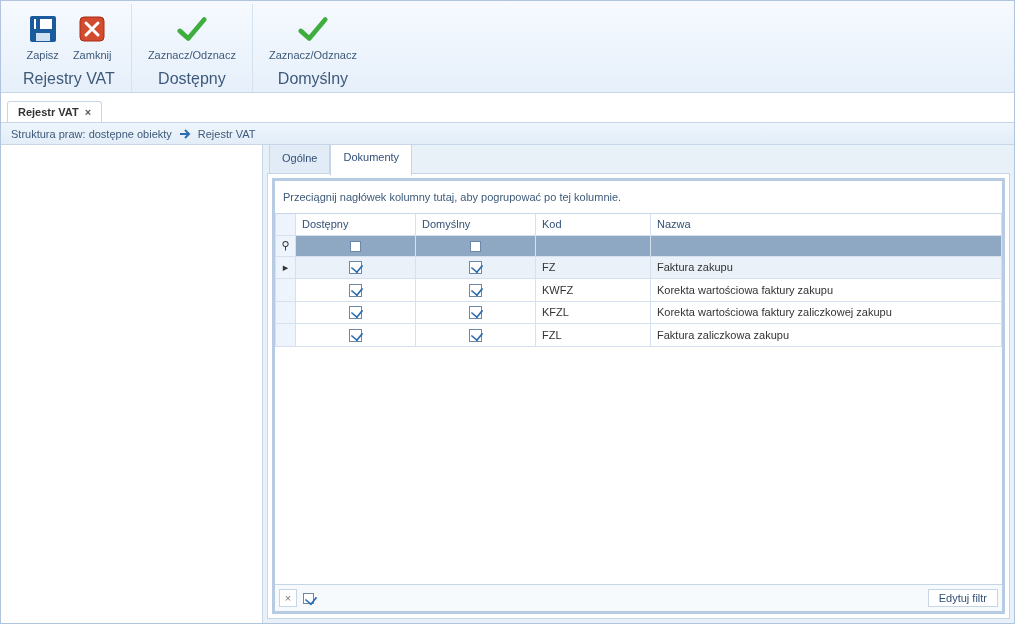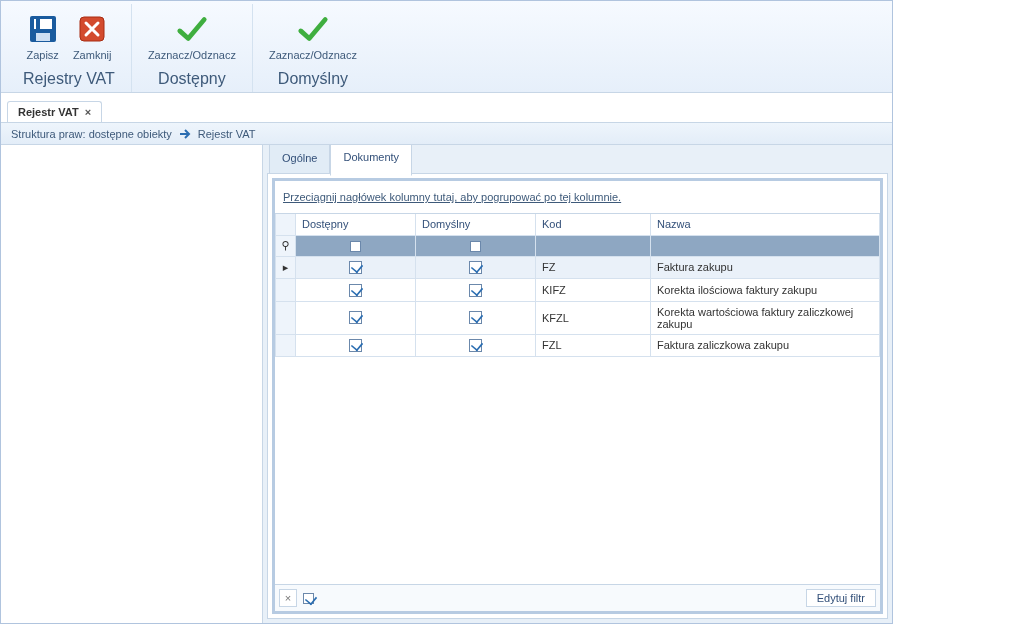--- a/index.html
+++ b/index.html
@@ -16,21 +16,21 @@
     --row-alt: #ffffff;
     --row-first: #eaf1f9;
     --text-main: #3e5a7a;
     --text-dark: #335079;
     --green: #3fae3f;
     --save-blue: #1a5b9e;
     --panel-bg: #f5f9fd;
   }
   * { box-sizing: border-box; }
   html, body { margin: 0; padding: 0; font-family: Tahoma, Verdana, Arial, sans-serif; font-size: 11px; color: #333; background: #fff; }
-  .app { width: 893px; height: 624px; display: flex; flex-direction: column; border: 1px solid var(--border-grey); }
+  .app { width: 1015px; height: 624px; display: flex; flex-direction: column; border: 1px solid var(--border-grey); }
   
   .ribbon {
     background: linear-gradient(to bottom, #f6faff 0%, #e6effa 100%);
     border-bottom: 1px solid var(--border-soft);
     display: flex; align-items: stretch; padding: 3px 6px 0 6px;
     height: 92px;
   }
   .ribbon-group {
     display: flex; flex-direction: column; align-items: center; justify-content: space-between;
     border-right: 1px solid #d4e2f0; padding: 0 16px; min-width: 90px;
@@ -51,21 +51,21 @@
   .body { display:flex; flex:1; overflow:hidden; }
   .tree-pane { width:262px; border-right:1px solid var(--border-soft); background:#fff; }
   .content-pane { flex:1; background: var(--bg-light); padding:4px; display:flex; flex-direction:column; }
   
   .inner-tabs { display:flex; align-items:flex-end; height:24px; gap:0; padding-left:2px; }
   .inner-tab { padding:12px 12px; border:1px solid var(--border-soft); background: var(--tab-bg-inactive); color: var(--text-dark); cursor:pointer; border-bottom:none; position:relative; top:3px;}
   .inner-tab.active { background: var(--tab-bg-active); font-weight:normal; border-bottom:1px solid #fff; z-index:2;}
   
   .grid-panel { flex:1; border:1px solid var(--border-soft); background:#fff; padding:4px; display:flex; flex-direction:column; position:relative;}
   .grid-inner { flex:1; border:3px solid #b7cbe2; display:flex; flex-direction:column; }
-  .group-hint { background:#fff; border-bottom:1px solid var(--border-soft); padding:10px 8px; color: var(--text-main); text-decoration: underline; }
+  .group-hint { background:#fff; border-bottom:1px solid var(--border-soft); padding:10px 8px; color: var(--text-main); }
   table.grid { border-collapse: collapse; width:100%; table-layout: fixed; }
   table.grid th, table.grid td { border:1px solid #d5e1ee; padding:4px 6px; font-size:11px; height:21px; }
   table.grid th { background:#fff; color: var(--text-dark); text-align:left; font-weight:normal; border-top:none;}
   tr.filter-row td { background: var(--filter-row); text-align:center; padding:2px;}
   tr.data-row td { background:#fff; }
   tr.data-row:first-of-type td { background: var(--row-first); }
   .row-indicator { width:18px; text-align:center; background:#eef4fb !important; color:#333;}
   .cell-center { text-align:center; }
   .chk { display:inline-block; width:13px; height:13px; border:1px solid #6b88ab; background:#fff; position:relative; vertical-align:middle;}
   .chk.checked::after { content:""; position:absolute; left:2px; top:-1px; width:8px; height:10px; border:solid #2a6db1; border-width:0 2px 2px 0; transform: rotate(40deg) scale(0.8); }
@@ -198,22 +198,22 @@
                     <td class="row-indicator">▸</td>
                     <td class="cell-center"><span class="chk checked"></span></td>
                     <td class="cell-center"><span class="chk checked"></span></td>
                     <td>FZ</td>
                     <td>Faktura zakupu</td>
                   </tr>
                   <tr class="data-row">
                     <td class="row-indicator"></td>
                     <td class="cell-center"><span class="chk checked"></span></td>
                     <td class="cell-center"><span class="chk checked"></span></td>
-                    <td>KIFZ</td>
-                    <td>Korekta ilościowa faktury zakupu</td>
+                    <td>KWFZ</td>
+                    <td>Korekta wartościowa faktury zakupu</td>
                   </tr>
                   <tr class="data-row">
                     <td class="row-indicator"></td>
                     <td class="cell-center"><span class="chk checked"></span></td>
                     <td class="cell-center"><span class="chk checked"></span></td>
                     <td>KFZL</td>
                     <td>Korekta wartościowa faktury zaliczkowej zakupu</td>
                   </tr>
                   <tr class="data-row">
                     <td class="row-indicator"></td>

